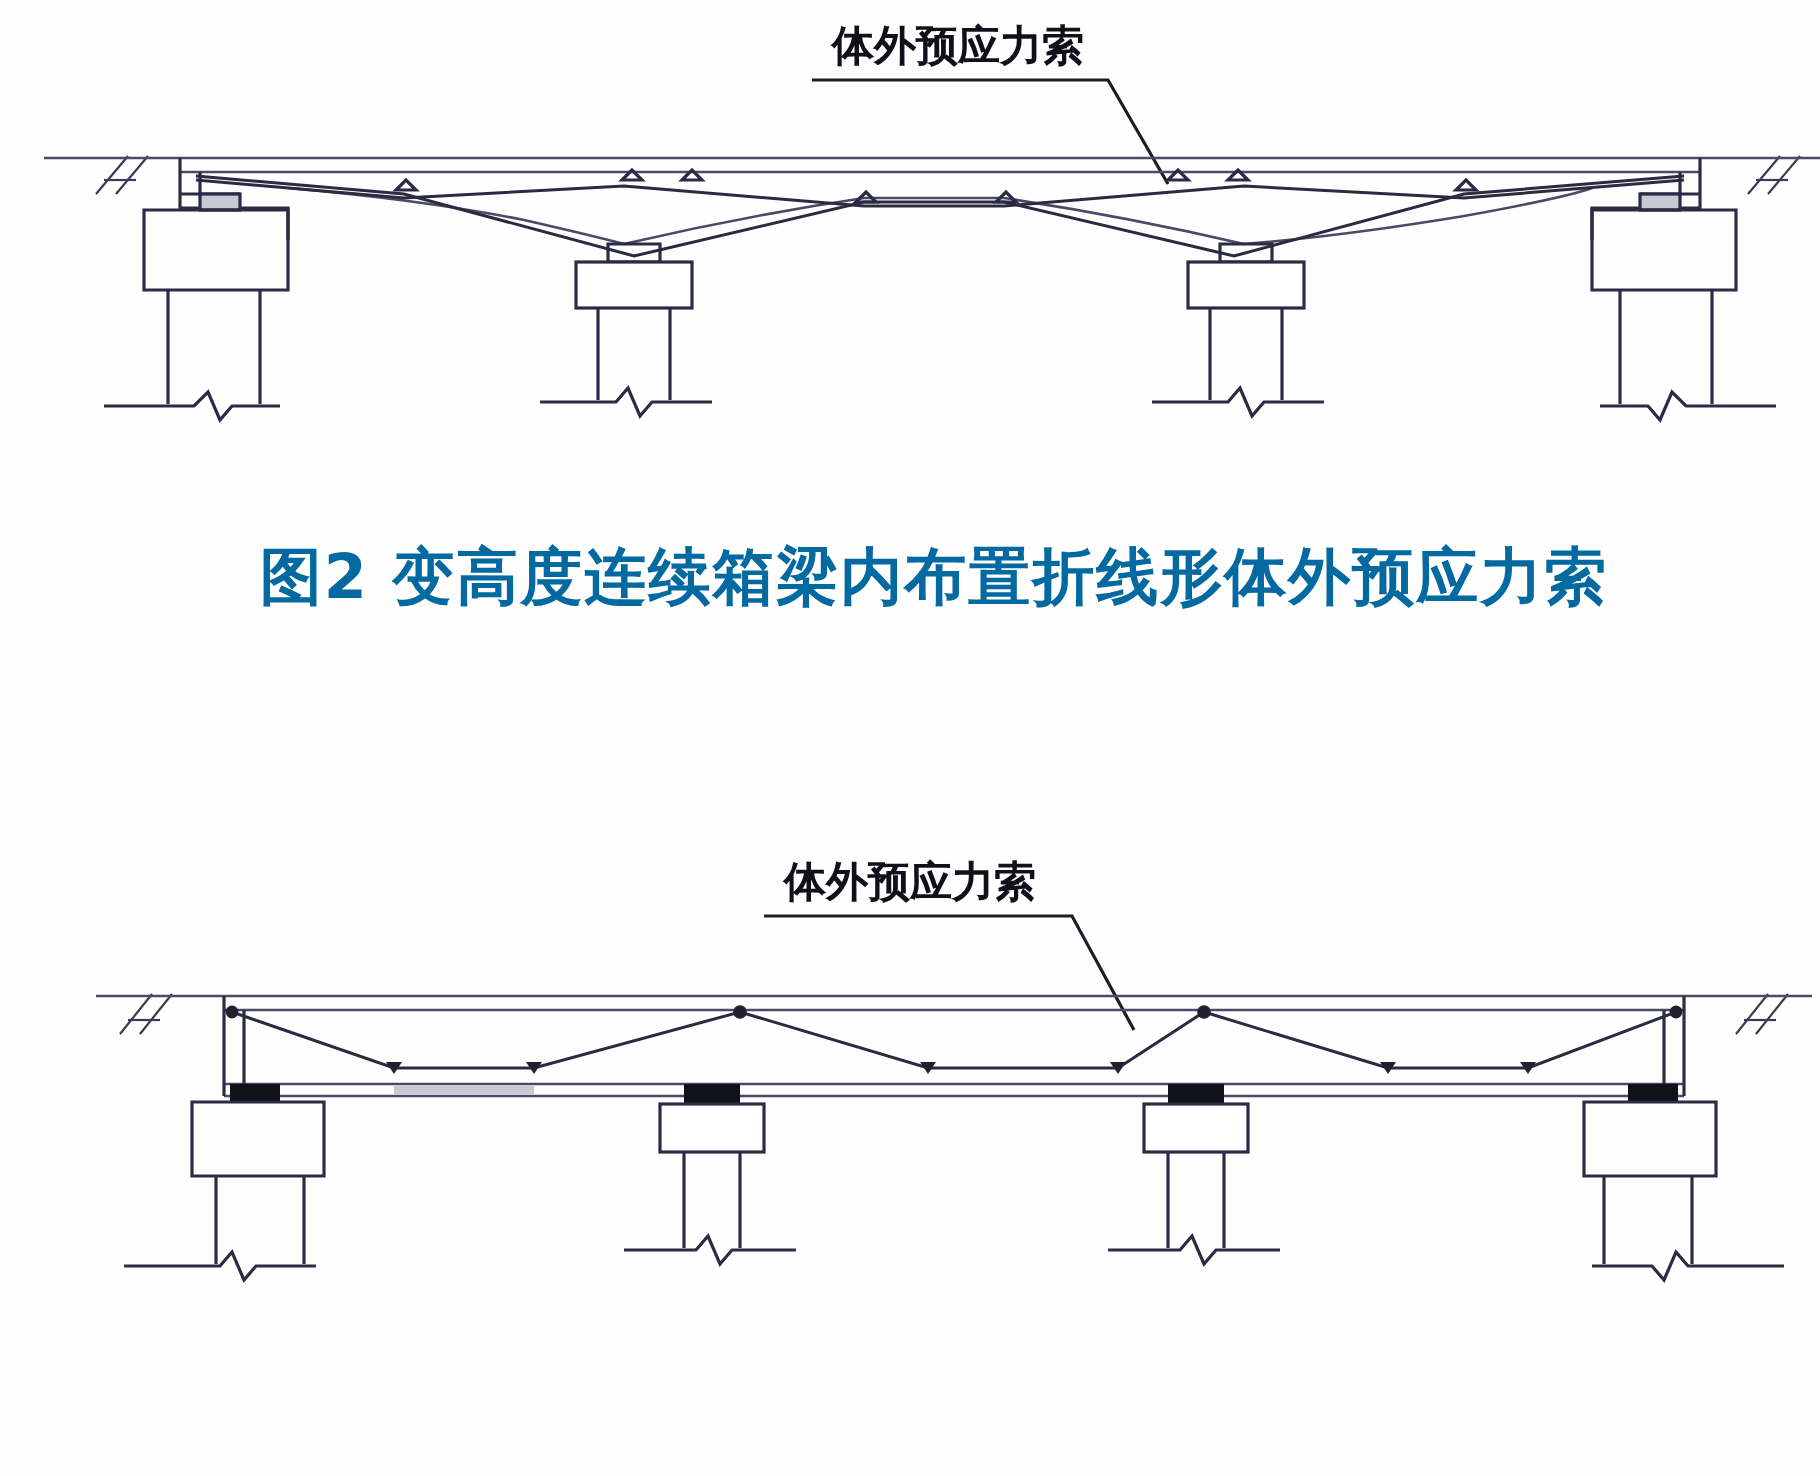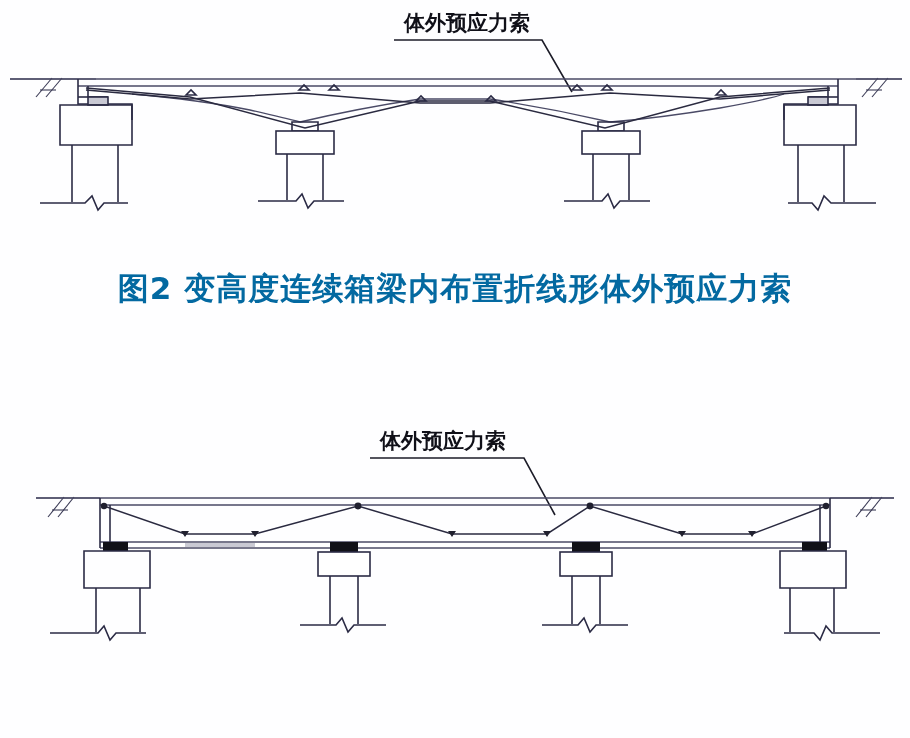--- a/index.html
+++ b/index.html
@@ -15,21 +15,21 @@
     overflow: hidden;
   }
   #page {
     position: relative;
     width: 910px;
     height: 738px;
     background: #fefeff;
   }
   .figure-block {
     position: absolute;
-    left: 0;
+    left: 12px;
     width: 822px;
   }
   #figure-2-block { top: 0; height: 330px; }
   #figure-3-block { top: 410px; height: 328px; }
 
   .figure-svg {
     display: block;
     width: 910px;
   }
   #figure-2-svg { height: 250px; }

